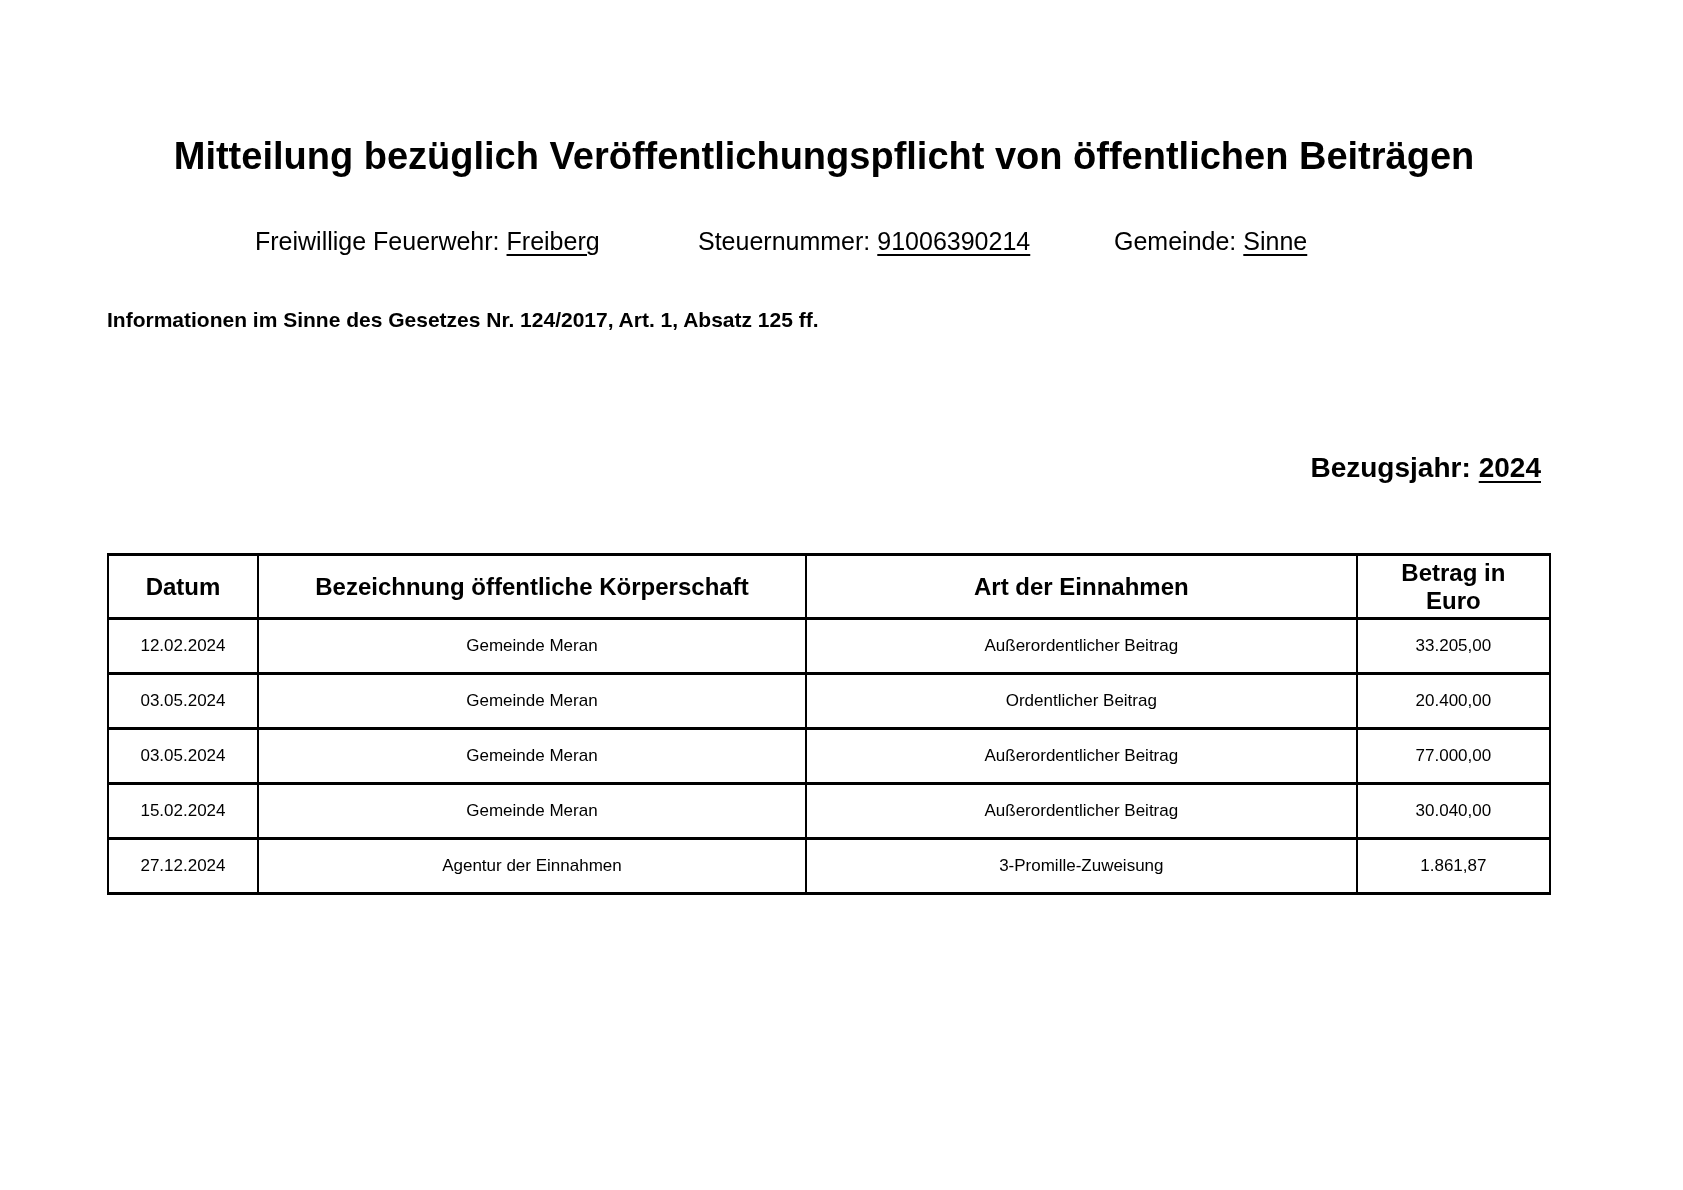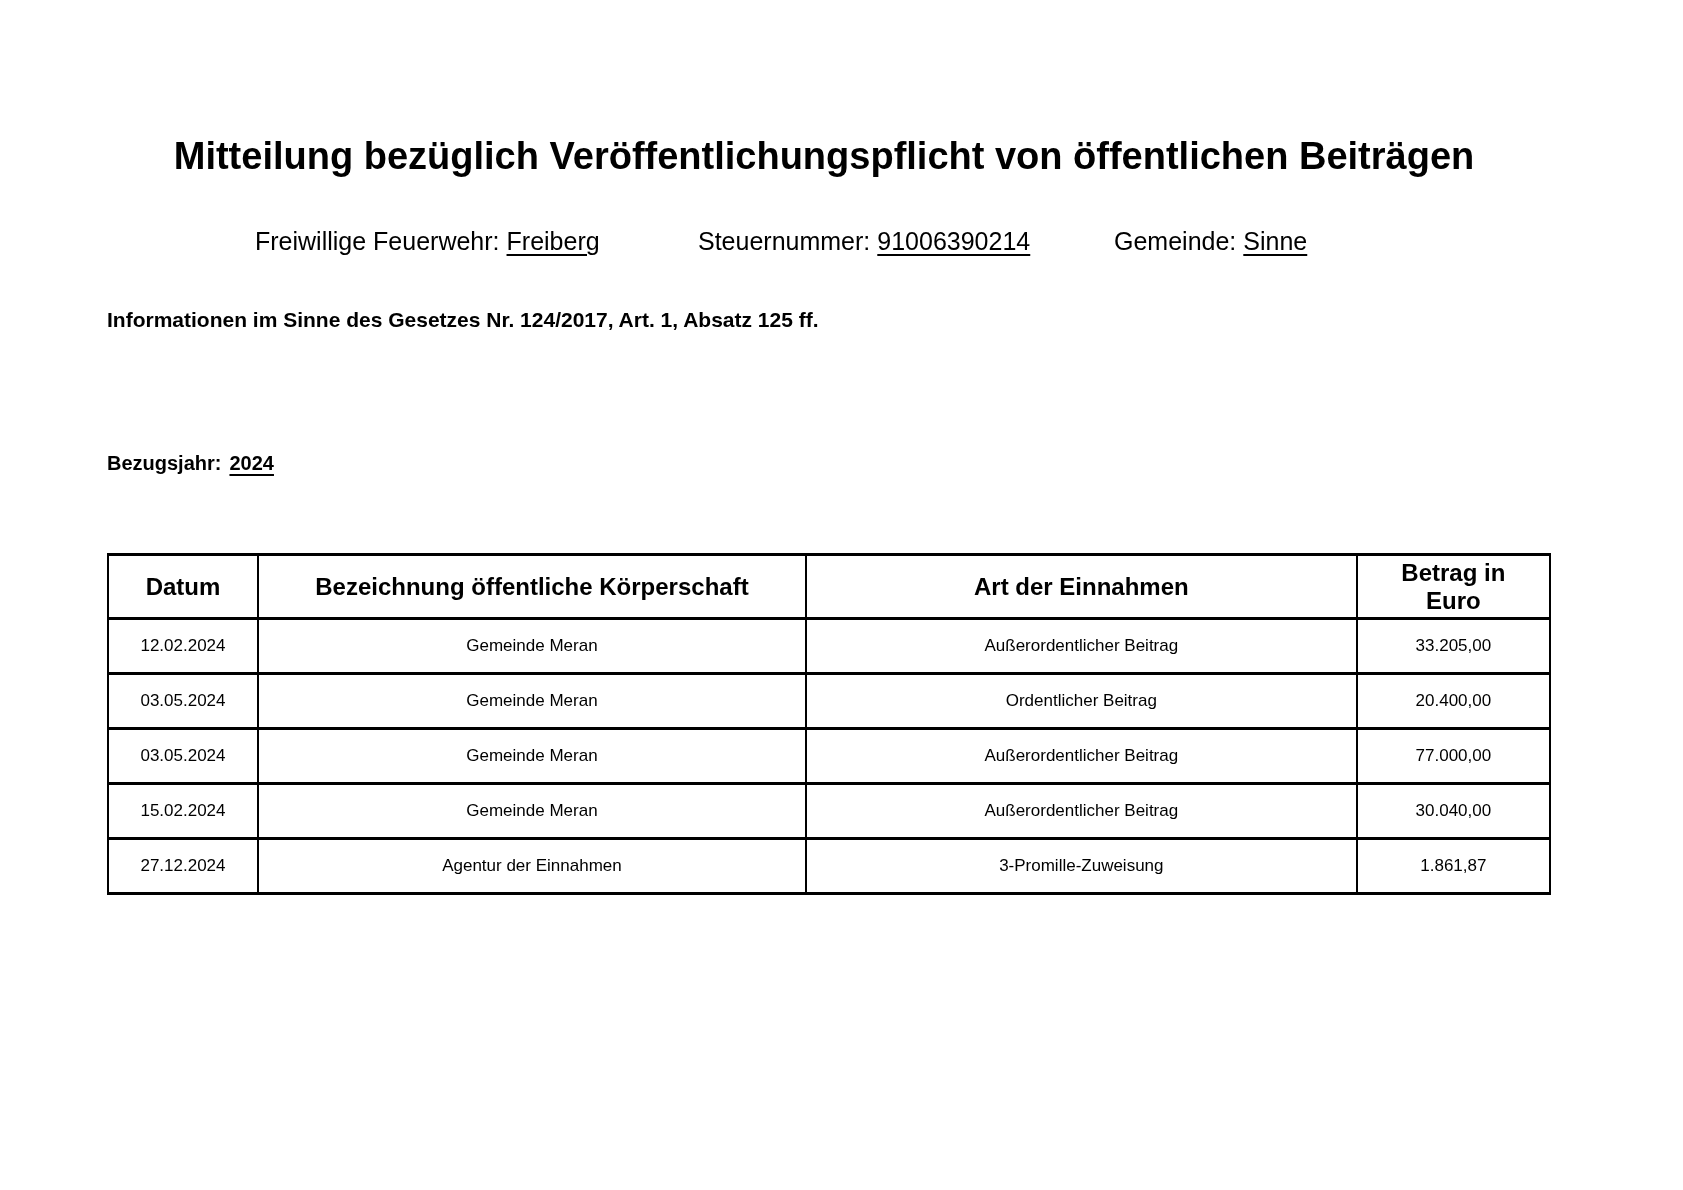--- a/index.html
+++ b/index.html
@@ -56,22 +56,22 @@
     width: 100%;
     font-size: 21px;
     font-weight: bold;
     white-space: nowrap;
   }
   .ref-year {
     position: absolute;
     top: 452px;
     left: 0;
     width: 100%;
-    text-align: left;
-    font-size: 20px;
+    text-align: right;
+    font-size: 28px;
     font-weight: bold;
     white-space: nowrap;
   }
   .ref-year .u { margin-left: 8px; }
   table.contrib {
     position: absolute;
     top: 553px;
     left: 0;
     width: 1444px;
     border-collapse: collapse;

